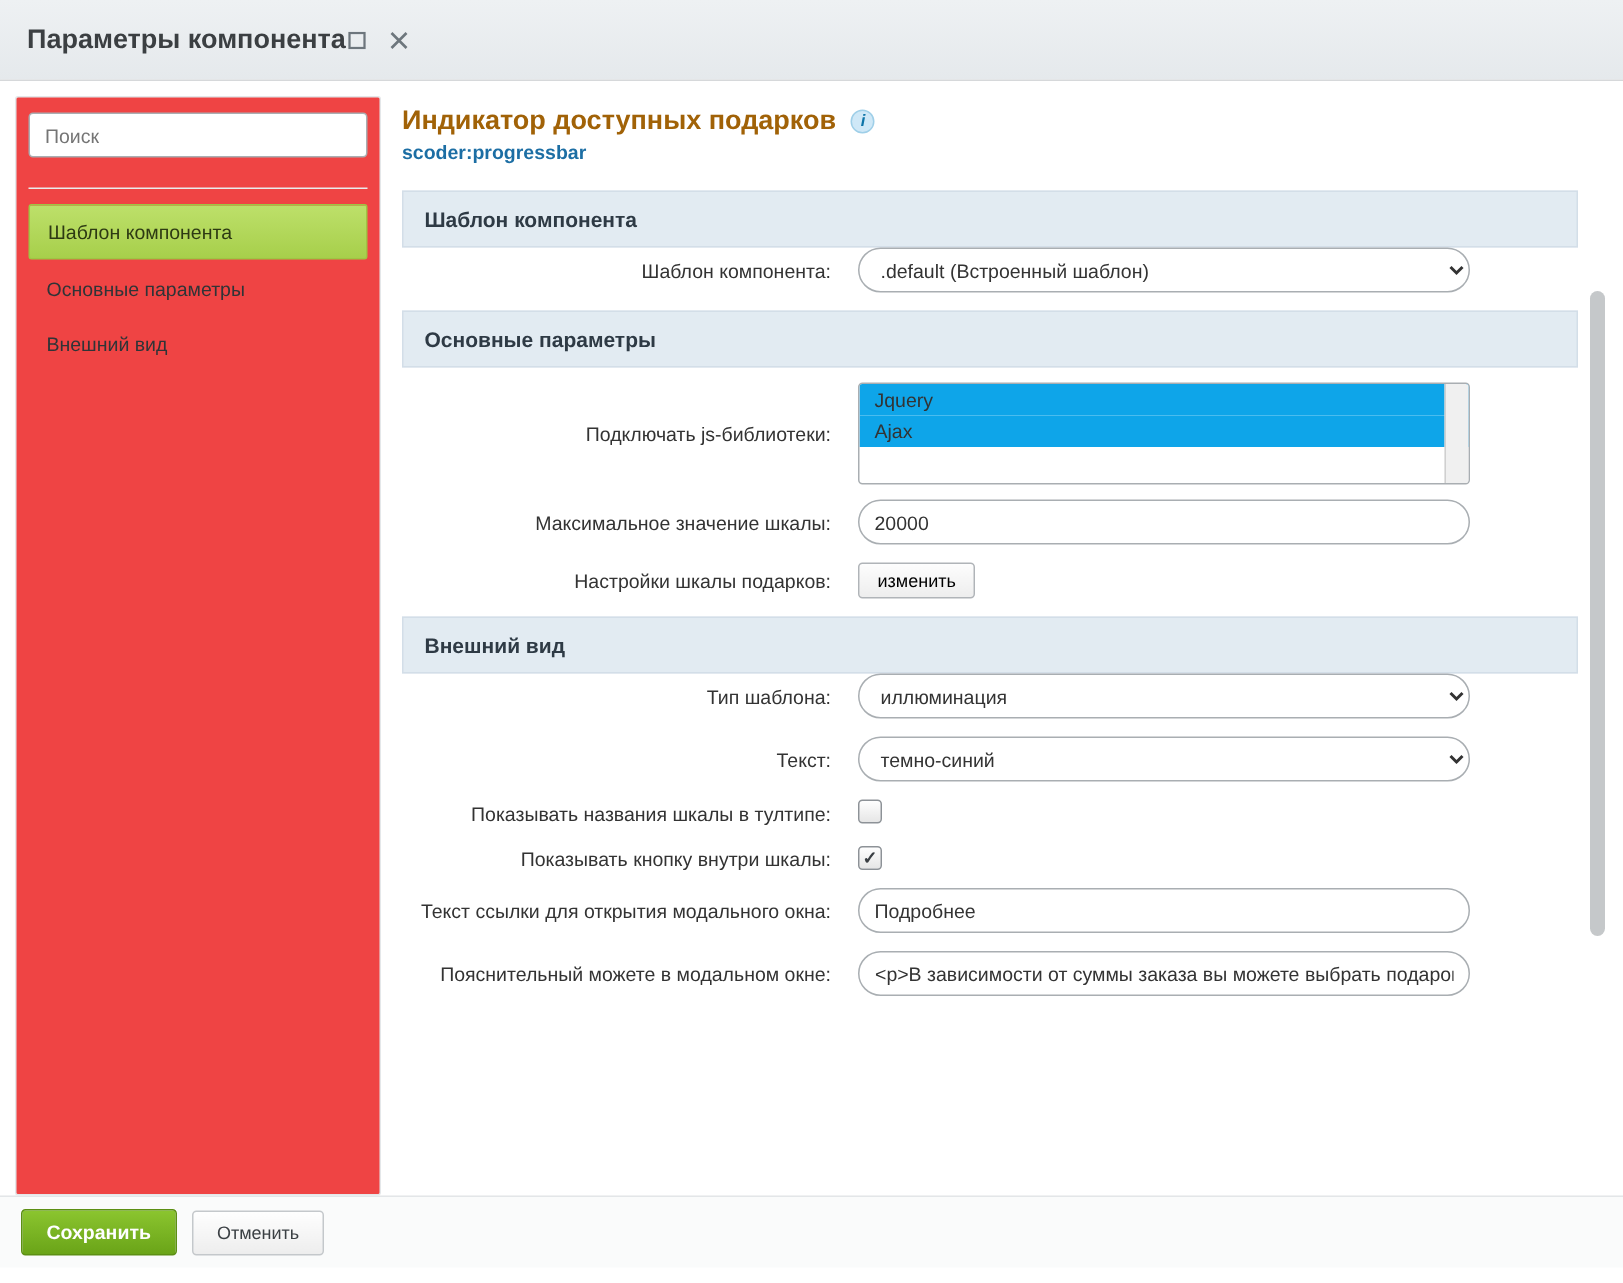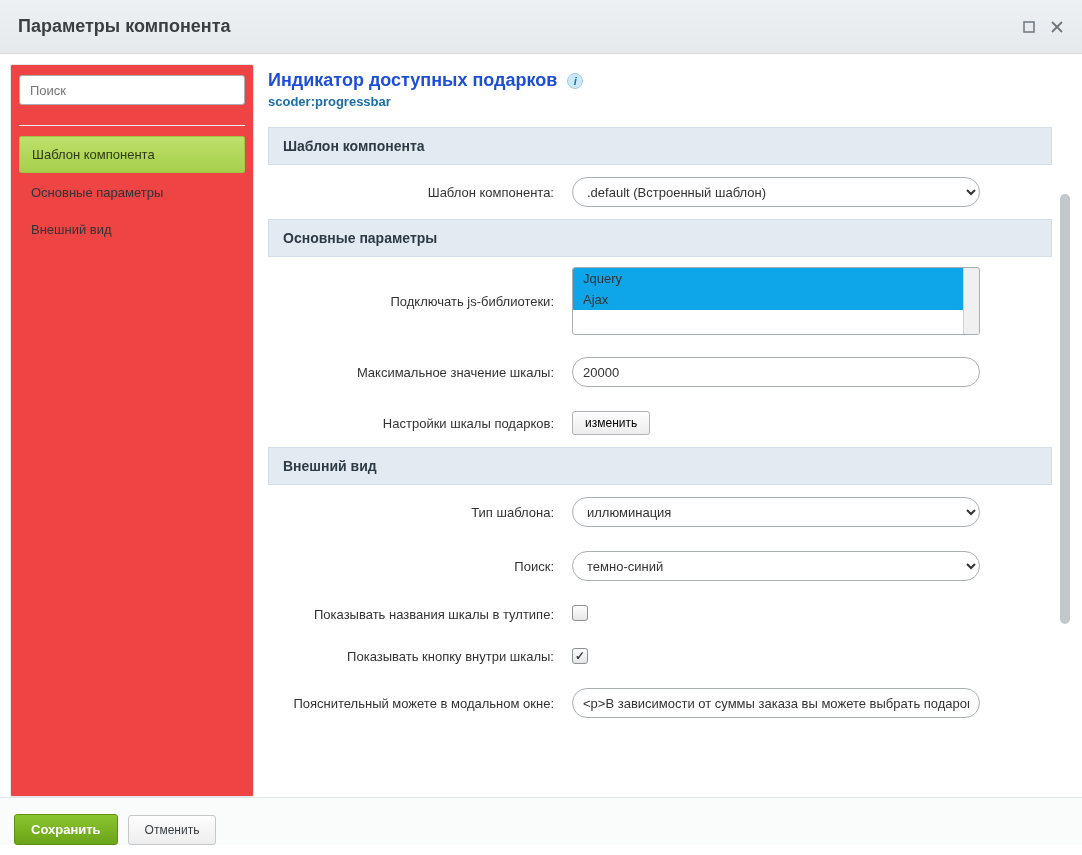--- a/index.html
+++ b/index.html
@@ -12,21 +12,20 @@
   height: 855px;
   overflow: hidden;
 }
 .titlebar {
   height: 54px;
   background: linear-gradient(#eef1f3, #e5e9ec);
   border-bottom: 1px solid #d6d8da;
   display: flex;
   align-items: center;
   padding: 0 18px;
-  justify-content: space-between;
 }
 .titlebar h1 {
   font-size: 18px;
   font-weight: 600;
   color: #3b3f42;
 }
 .title-controls { display:flex; gap:14px; align-items:center; }
 .title-btn {
   width: 14px; height:14px;
   display:flex; align-items:center; justify-content:center;
@@ -80,41 +79,41 @@
 }
 .vscroll {
   position:absolute; right:2px; top:130px; bottom:10px; width:10px;
 }
 .vscroll .thumb {
   position:absolute; left:0; width:10px; top:0; height:430px;
   background:#c5c8ca; border-radius:5px;
 }
 .head { margin-bottom: 18px; }
 .head-row { display:flex; align-items:center; gap:10px; }
-.head h2 { font-size:18px; color:#1d4ed8; font-weight:700; }
+.head h2 { font-size:18px; color:#a16207; font-weight:700; }
 .info-ico {
   width:16px; height:16px; border-radius:50%;
   background:#cfe8f7; border:1px solid #9fcfe8;
   color:#0d74a8; font-size:11px; font-weight:bold;
   display:flex; align-items:center; justify-content:center;
   font-style: italic;
 }
 .component-code { color:#1c6ea4; font-size:13px; margin-top:3px; font-weight:600;}
 .section-header {
   background:#e2ebf2;
   border:1px solid #d3dee8;
   padding: 10px 14px;
   font-weight:700;
   color:#2e3a45;
   font-size:14px;
 }
 .form-row {
   display:flex;
   align-items:center;
-  padding: 12px 14px 12px 0;
+  padding: 0 14px 12px 0;
 }
 .form-row.tall { padding: 10px 14px 10px 0; }
 .form-label {
   width: 304px;
   text-align:right;
   padding-right: 18px;
   color:#333;
 }
 .form-control { flex:1; }
 .selectbox, .textbox {
@@ -163,21 +162,21 @@
   background:linear-gradient(#fefefe,#e6e6e6);
   display:inline-flex; align-items:center; justify-content:center;
   cursor:pointer;
 }
 .chk.checked::after {
   content:"✓"; font-size:12px; color:#3a3f43; font-weight:bold;
 }
 .footer {
   height: 48px;
   border-top:1px solid #e3e6e8;
-  display:flex; align-items:flex-end; gap:10px;
+  display:flex; align-items:center; gap:10px;
   padding:0 14px;
   background:#fafbfb;
 }
 .btn-primary {
   background:linear-gradient(#8bc52f,#6aa418);
   border:1px solid #5c8f14;
   color:#fff;
   font-weight:600;
   padding:7px 16px;
   border-radius:3px;
@@ -273,37 +272,43 @@
       <div class="section-header">Внешний вид</div>
       <div class="form-row">
         <div class="form-label">Тип шаблона:</div>
         <div class="form-control">
           <select class="selectbox">
             <option>иллюминация</option>
           </select>
         </div>
       </div>
       <div class="form-row">
-        <div class="form-label">Поиск:</div>
+        <div class="form-label">Текст:</div>
         <div class="form-control">
           <select class="selectbox">
             <option>темно-синий</option>
           </select>
         </div>
       </div>
       <div class="form-row">
         <div class="form-label">Показывать названия шкалы в тултипе:</div>
         <div class="form-control">
           <span class="chk"></span>
         </div>
       </div>
       <div class="form-row">
         <div class="form-label">Показывать кнопку внутри шкалы:</div>
         <div class="form-control">
           <span class="chk checked"></span>
+        </div>
+      </div>
+      <div class="form-row">
+        <div class="form-label">Текст ссылки для открытия модального окна:</div>
+        <div class="form-control">
+          <input class="textbox" value="Подробнее" style="">
         </div>
       </div>
       <div class="form-row">
         <div class="form-label">Пояснительный можете в модальном окне:</div>
         <div class="form-control">
           <input class="textbox" value="&lt;p&gt;В зависимости от суммы заказа вы можете выбрать подарок." style="">
         </div>
       </div>
 
     </div>

